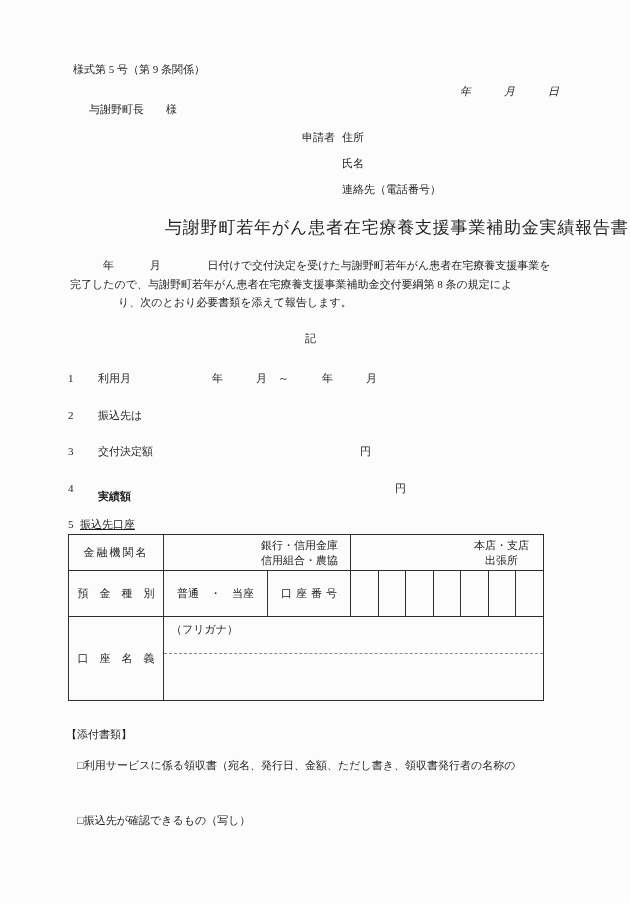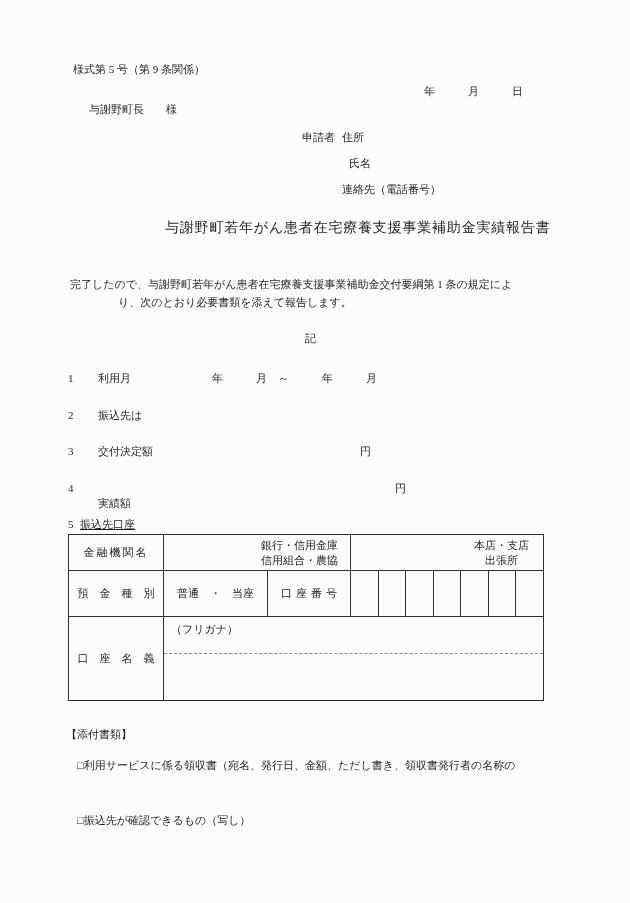--- a/index.html
+++ b/index.html
@@ -8,21 +8,21 @@
     position:relative;
     width:630px;height:903px;
     margin:0 auto;
     background:#fcfcfc;
     font-family:"Liberation Serif","DejaVu Serif",serif;
     font-size:11px;
     color:#1f1f1f;
     overflow:hidden;
   }
   .abs{position:absolute;line-height:13px;white-space:pre;}
-  .doc-title{font-size:14px;letter-spacing:0.8px;}
+  .doc-title{font-size:17px;letter-spacing:0.8px;}
   
   table.bank{
     position:absolute;left:68px;top:534px;
     border-collapse:collapse;table-layout:fixed;
     width:475px;
     font-size:11px;color:#1f1f1f;
   }
   table.bank td{
     border:1px solid #2e2e2e;
     padding:0;vertical-align:middle;
@@ -41,52 +41,53 @@
   .furigana-area{height:30px;border-bottom:1px dashed #8a8a8a;padding:6px 0 0 7px;line-height:12px;}
   .name-area{height:46px;}
   .yen{position:absolute;}
 </style>
 </head>
 <body>
 
 <div class="page">
 
   <div class="abs" style="left:73px;top:63px;">様式第 5 号（第 9 条関係）</div>
-  <div class="abs" style="left:424px;top:85px;">年　　　月　　　日</div>
+  <div class="abs" style="left:460px;top:85px;font-style:italic;">年　　　月　　　日</div>
   <div class="abs" style="left:89px;top:103px;">与謝野町長　　様</div>
 
   <div class="abs" style="left:302px;top:131px;">申請者</div>
   <div class="abs" style="left:342px;top:131px;">住所</div>
-  <div class="abs" style="left:349px;top:157px;">氏名</div>
+  <div class="abs" style="left:342px;top:157px;">氏名</div>
   <div class="abs" style="left:342px;top:183px;">連絡先（電話番号）</div>
 
   <div class="abs doc-title" style="left:165px;top:221px;">与謝野町若年がん患者在宅療養支援事業補助金実績報告書</div>
 
-  <div class="abs" style="left:70px;top:277.5px;">完了したので、与謝野町若年がん患者在宅療養支援事業補助金交付要綱第 1 条の規定によ</div>
+  <div class="abs" style="left:70px;top:259px;">　　　年　　　 月　　　　 日付けで交付決定を受けた与謝野町若年がん患者在宅療養支援事業を</div>
+  <div class="abs" style="left:70px;top:277.5px;">完了したので、与謝野町若年がん患者在宅療養支援事業補助金交付要綱第 8 条の規定によ</div>
   <div class="abs" style="left:70px;top:296px;margin-left:48px;">り、次のとおり必要書類を添えて報告します。</div>
 
   <div class="abs" style="left:305px;top:332px;">記</div>
 
   <div class="abs" style="left:68px;top:372px;width:500px;">
     <span class="abs" style="left:0;top:0;">1</span>
     <span class="abs" style="left:30px;top:0;">利用月</span>
     <span class="abs" style="left:144px;top:0;">年　　　月　～　　　年　　　月</span>
   </div>
   <div class="abs" style="left:68px;top:408.5px;width:500px;">
     <span class="abs" style="left:0;top:0;">2</span>
     <span class="abs" style="left:30px;top:0;">振込先は</span>
   </div>
   <div class="abs" style="left:68px;top:445px;width:500px;">
     <span class="abs" style="left:0;top:0;">3</span>
     <span class="abs" style="left:30px;top:0;">交付決定額</span>
     <span class="abs yen" style="left:292px;top:0;">円</span>
   </div>
   <div class="abs" style="left:68px;top:481.5px;width:500px;">
     <span class="abs" style="left:0;top:0;">4</span>
-    <span class="abs" style="left:30px;top:15px;">実績額</span>
+    <span class="abs" style="left:30px;top:8px;font-weight:bold;">実績額</span>
     <span class="abs yen" style="left:327px;top:0;">円</span>
   </div>
   <div class="abs" style="left:68px;top:518px;width:500px;">
     <span class="abs" style="left:0;top:0;">5</span>
     <span class="abs" style="left:12px;top:0;text-decoration:underline;">振込先口座</span>
   </div>
 
   <table class="bank">
     <colgroup>
       <col style="width:95px;">

